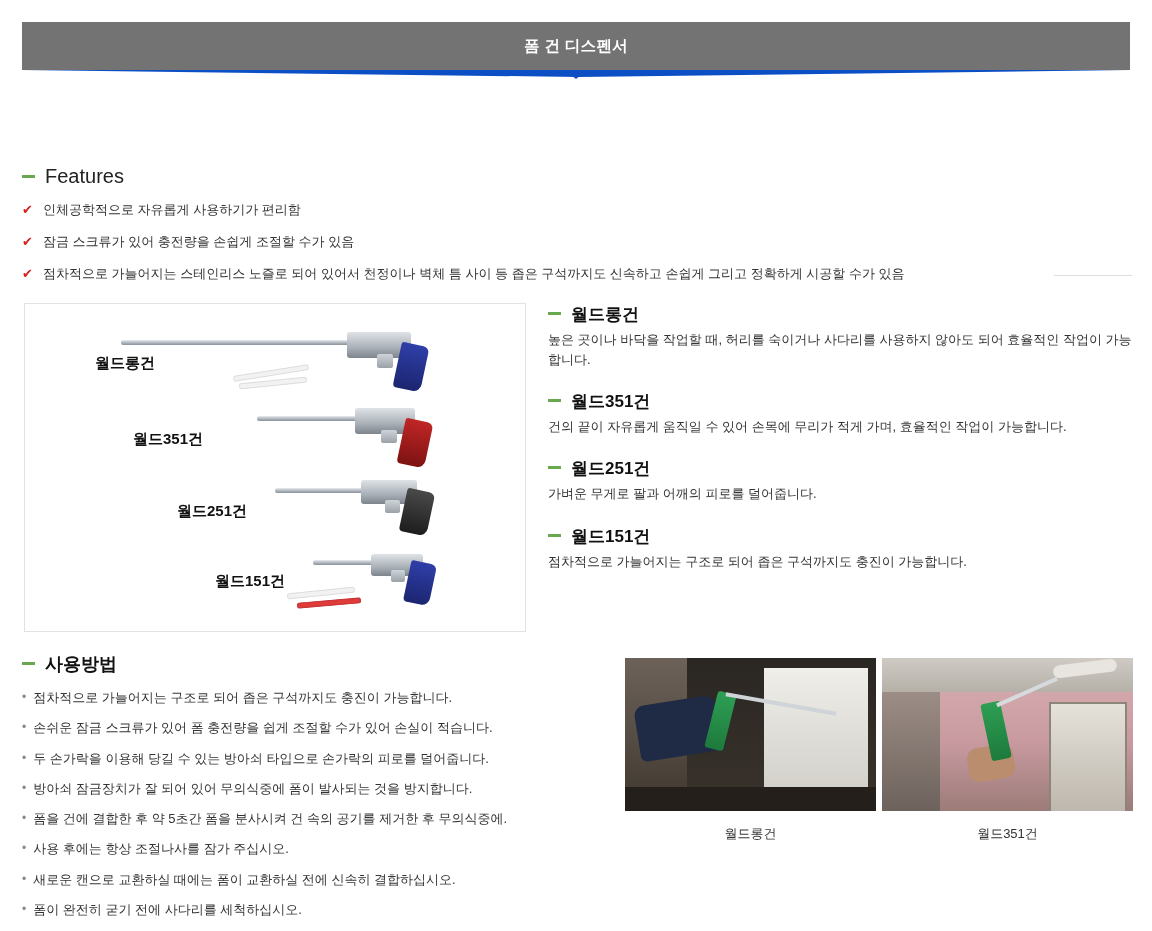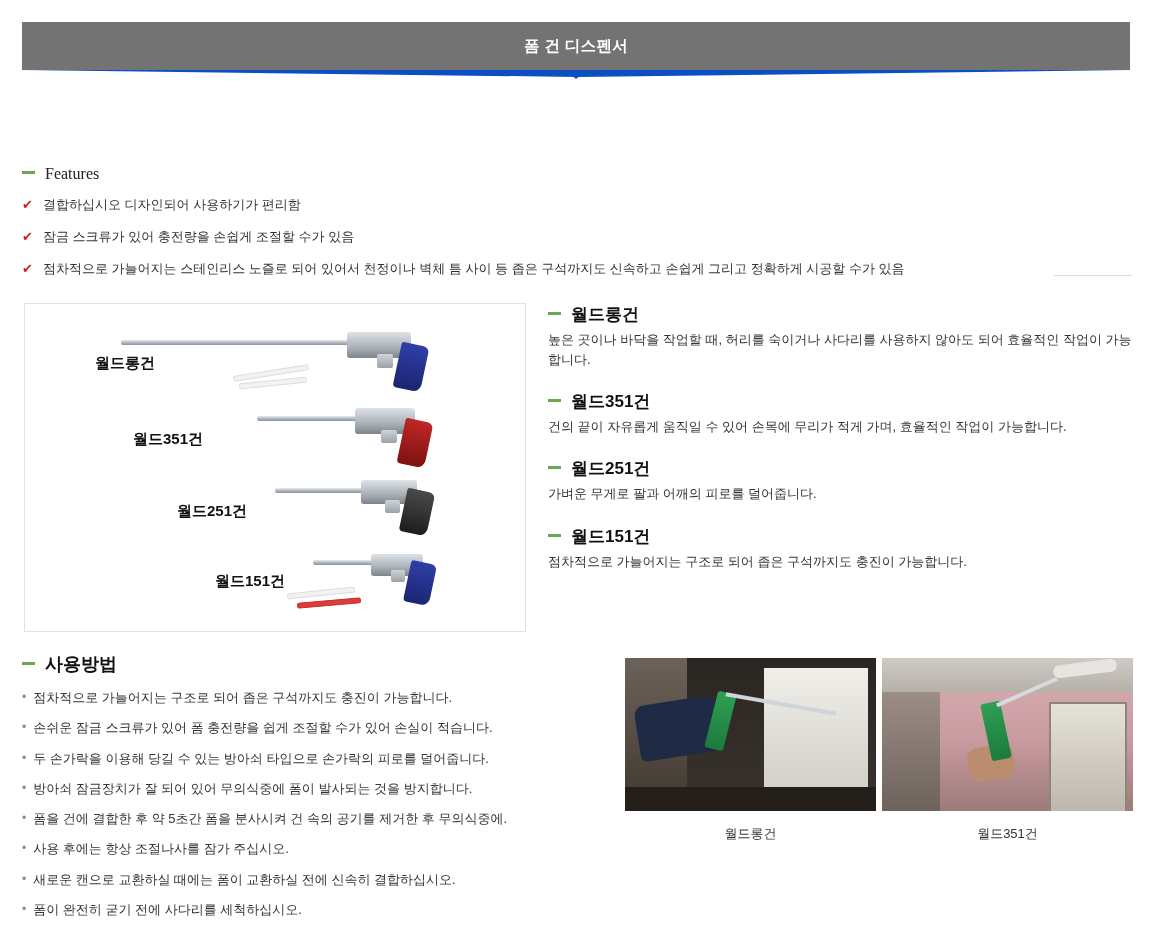--- a/index.html
+++ b/index.html
@@ -74,24 +74,23 @@
   .dash {
     display: inline-block;
     width: 13px;
     height: 3px;
     background: #6aa84f;
     position: relative;
     top: -5px;
     flex: none;
   }
   .sec-head .h-en {
-    font-size: 16px;
+    font-size: 20px;
     color: #222222;
     font-weight: normal;
-    font-family: Liberation Serif, serif;
   }
   .sec-head .h-ko {
     font-size: 17px;
     color: #111111;
     font-weight: bold;
   }
 
   
   .features {
     position: absolute;
@@ -402,21 +401,21 @@
   </div>
 
   <div class="features">
     <div class="sec-head">
       <span class="dash"></span>
       <span class="h-en">Features</span>
     </div>
     <ul class="feature-list">
       <li>
         <span class="check">✔</span>
-        <span>결합하십시오 디자인되어 사용하기가 편리함</span>
+        <span>인체공학적으로 자유롭게 사용하기가 편리함</span>
       </li>
       <li>
         <span class="check">✔</span>
         <span>잠금 스크류가 있어 충전량을 손쉽게 조절할 수가 있음</span>
       </li>
       <li>
         <span class="check">✔</span>
         <span>점차적으로 가늘어지는 스테인리스 노즐로 되어 있어서 천정이나 벽체 틈 사이 등 좁은 구석까지도 신속하고 손쉽게 그리고 정확하게 시공할 수가 있음</span>
       </li>
     </ul>

